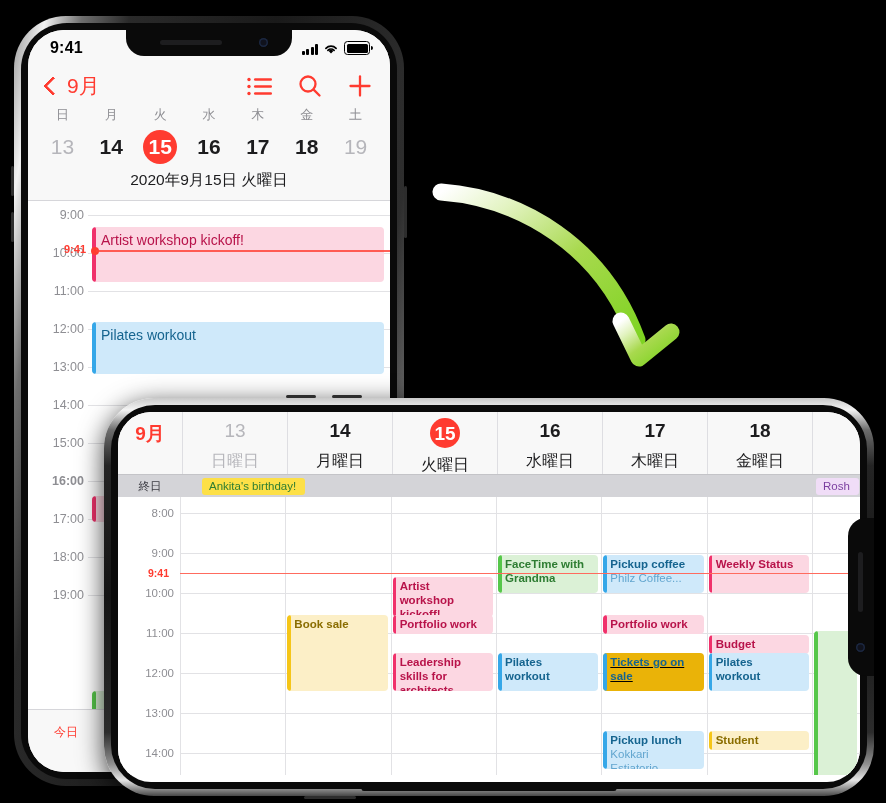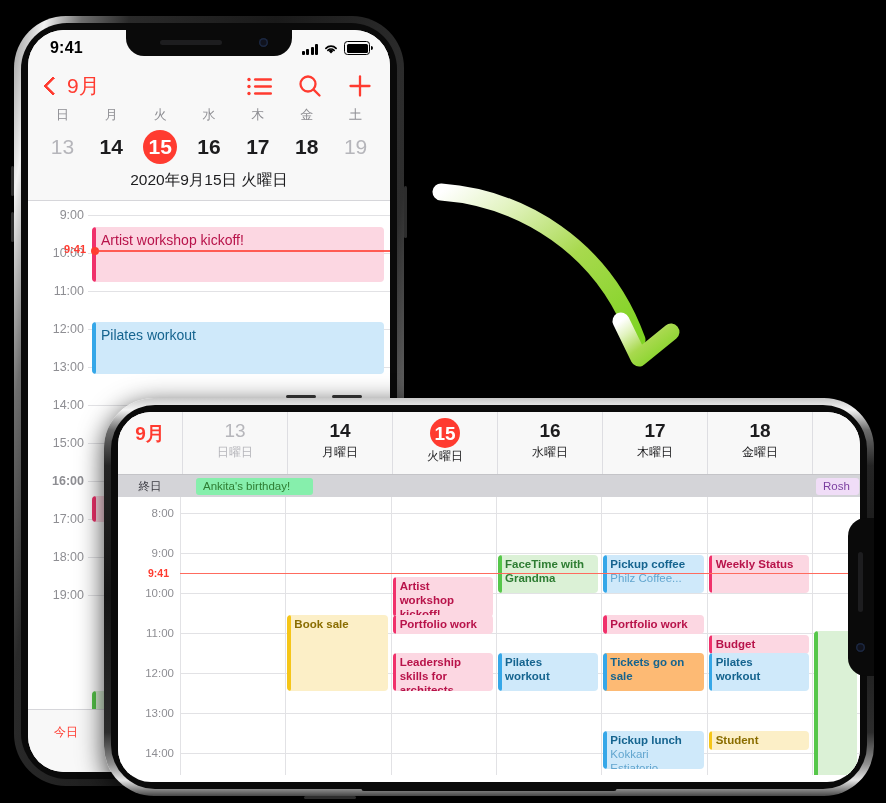--- a/index.html
+++ b/index.html
@@ -77,21 +77,21 @@
       box-shadow:inset 0 0 0 1.5px #1b2740;}
   .btn-side{position:absolute;background:#2d2d2d;border-radius:2px;}
 
   .l-header{position:relative;height:62px;background:#f8f8f8;display:flex;}
   .l-gutter{width:64px;flex:0 0 64px;}
   .l-dcol{flex:1;text-align:center;border-left:.5px solid #dedee2;padding-top:6px;box-sizing:border-box;position:relative;}
   .l-dcol .num{font-size:19px;font-weight:600;color:#1c1c1e;line-height:1.35;}
   .l-dcol.dim .num{color:#b6b6bb;font-weight:500;}
   .l-dcol.today .num{display:inline-flex;width:30px;height:30px;border-radius:50%;background:#ff3b30;color:#fff;
       align-items:center;justify-content:center;line-height:1;}
-  .l-dcol .dow{font-size:12px;color:#1c1c1e;margin-top:0;}
+  .l-dcol .dow{font-size:16px;color:#1c1c1e;margin-top:7px;}
   .l-dcol.dim .dow{color:#b6b6bb;}
   .l-month{position:absolute;left:0;top:0;width:64px;text-align:center;padding-top:9px;
       font-size:19px;font-weight:700;color:#ff3b30;}
 
   .l-allday{position:relative;height:22px;background:#d4d4d8;display:flex;align-items:center;
       border-top:.5px solid #c4c4c8;}
   .l-allday-lbl{width:64px;flex:0 0 64px;text-align:center;font-size:11.5px;color:#3c3c43;}
   .l-allday-track{position:relative;flex:1;height:100%;}
   .ad-chip{position:absolute;top:2.5px;height:17px;border-radius:3px;font-size:11.5px;line-height:17px;
       padding:0 7px;box-sizing:border-box;white-space:nowrap;overflow:hidden;}
@@ -292,21 +292,21 @@
             <div class="num"></div>
             <div class="dow"></div>
           </div>
         </div>
       <div class="l-month">9月</div>
     </div>
 
     <div class="l-allday">
       <div class="l-allday-lbl">終日</div>
       <div class="l-allday-track" id="l-allday-track">
-          <div class="ad-chip" style="left: 14px; width: 117px; background: #86efac; color: rgb(46, 125, 50);">Ankita's birthday!</div>
+          <div class="ad-chip" style="left: 20px; width: 103px; background: #fde047; color: rgb(46, 125, 50);">Ankita's birthday!</div>
           <div class="ad-chip" style="left: 634px; width: 43px; background: rgb(240, 221, 247); color: rgb(123, 63, 160);">Rosh</div>
         </div>
     </div>
 
     <div class="l-grid" id="l-grid">
         <div class="l-hourlabel" style="top: 16px;">8:00</div>
         <div class="l-hourline" style="top: 16px;"></div>
         <div class="l-hourlabel" style="top: 56px;">9:00</div>
         <div class="l-hourline" style="top: 56px;"></div>
         <div class="l-hourlabel" style="top: 96px;">10:00</div>
@@ -360,21 +360,21 @@
           <div class="ttl" style="color:#b8134a">Portfolio work ses...</div>
         </div>
         <div class="l-event" style="left: 274.667px; width: 100.333px; top: 156px; height: 38px; background: rgb(252, 215, 226);">
           <span class="bar" style="background:#f0316b"></span>
           <div class="ttl" style="color:#b8134a">Leadership skills for architects</div>
         </div>
         <div class="l-event" style="left: 380px; width: 100.333px; top: 156px; height: 38px; background: rgb(207, 233, 250);">
           <span class="bar" style="background:#35a7e8"></span>
           <div class="ttl" style="color:#15648f">Pilates workout</div>
         </div>
-        <div class="l-event" style="left: 485.333px; width: 100.333px; top: 156px; height: 38px; background: #fdba74;">
+        <div class="l-event" style="left: 485.333px; width: 100.333px; top: 156px; height: 38px; background: #eab308; text-decoration: underline;">
           <span class="bar" style="background:#35a7e8"></span>
           <div class="ttl" style="color:#15648f">Tickets go on sale</div>
         </div>
         <div class="l-event" style="left: 590.667px; width: 100.333px; top: 156px; height: 38px; background: rgb(207, 233, 250);">
           <span class="bar" style="background:#35a7e8"></span>
           <div class="ttl" style="color:#15648f">Pilates workout</div>
         </div>
         <div class="l-event" style="left: 485.333px; width: 100.333px; top: 234px; height: 38px; background: rgb(207, 233, 250);">
           <span class="bar" style="background:#35a7e8"></span>
           <div class="ttl" style="color:#15648f">Pickup lunch</div>

